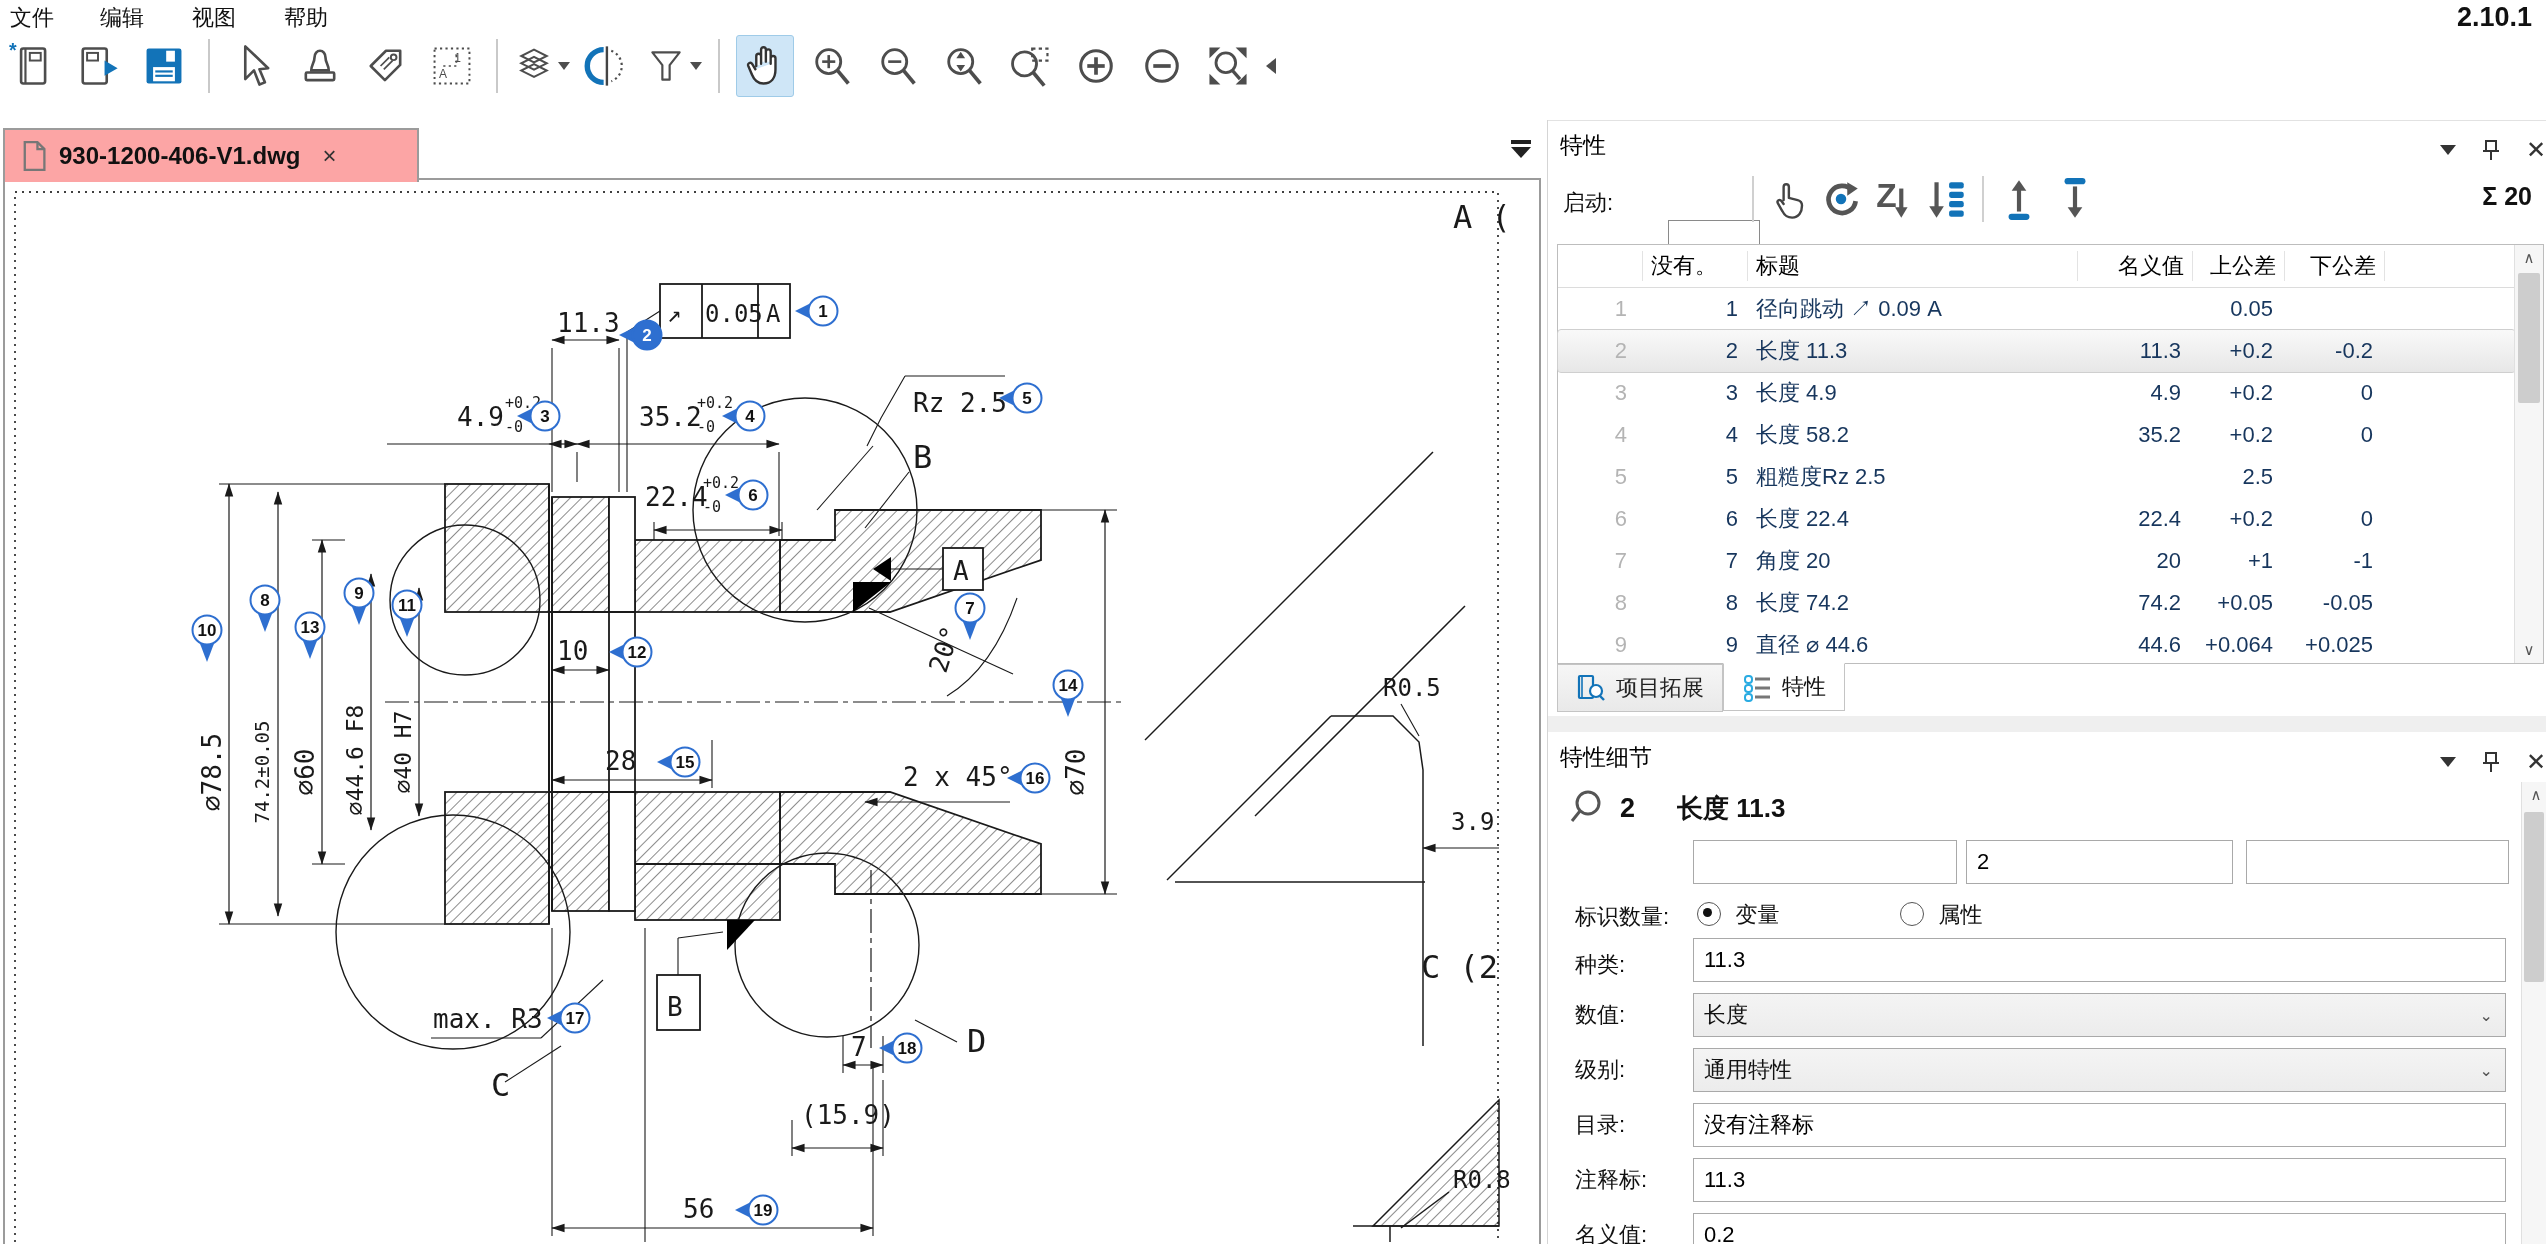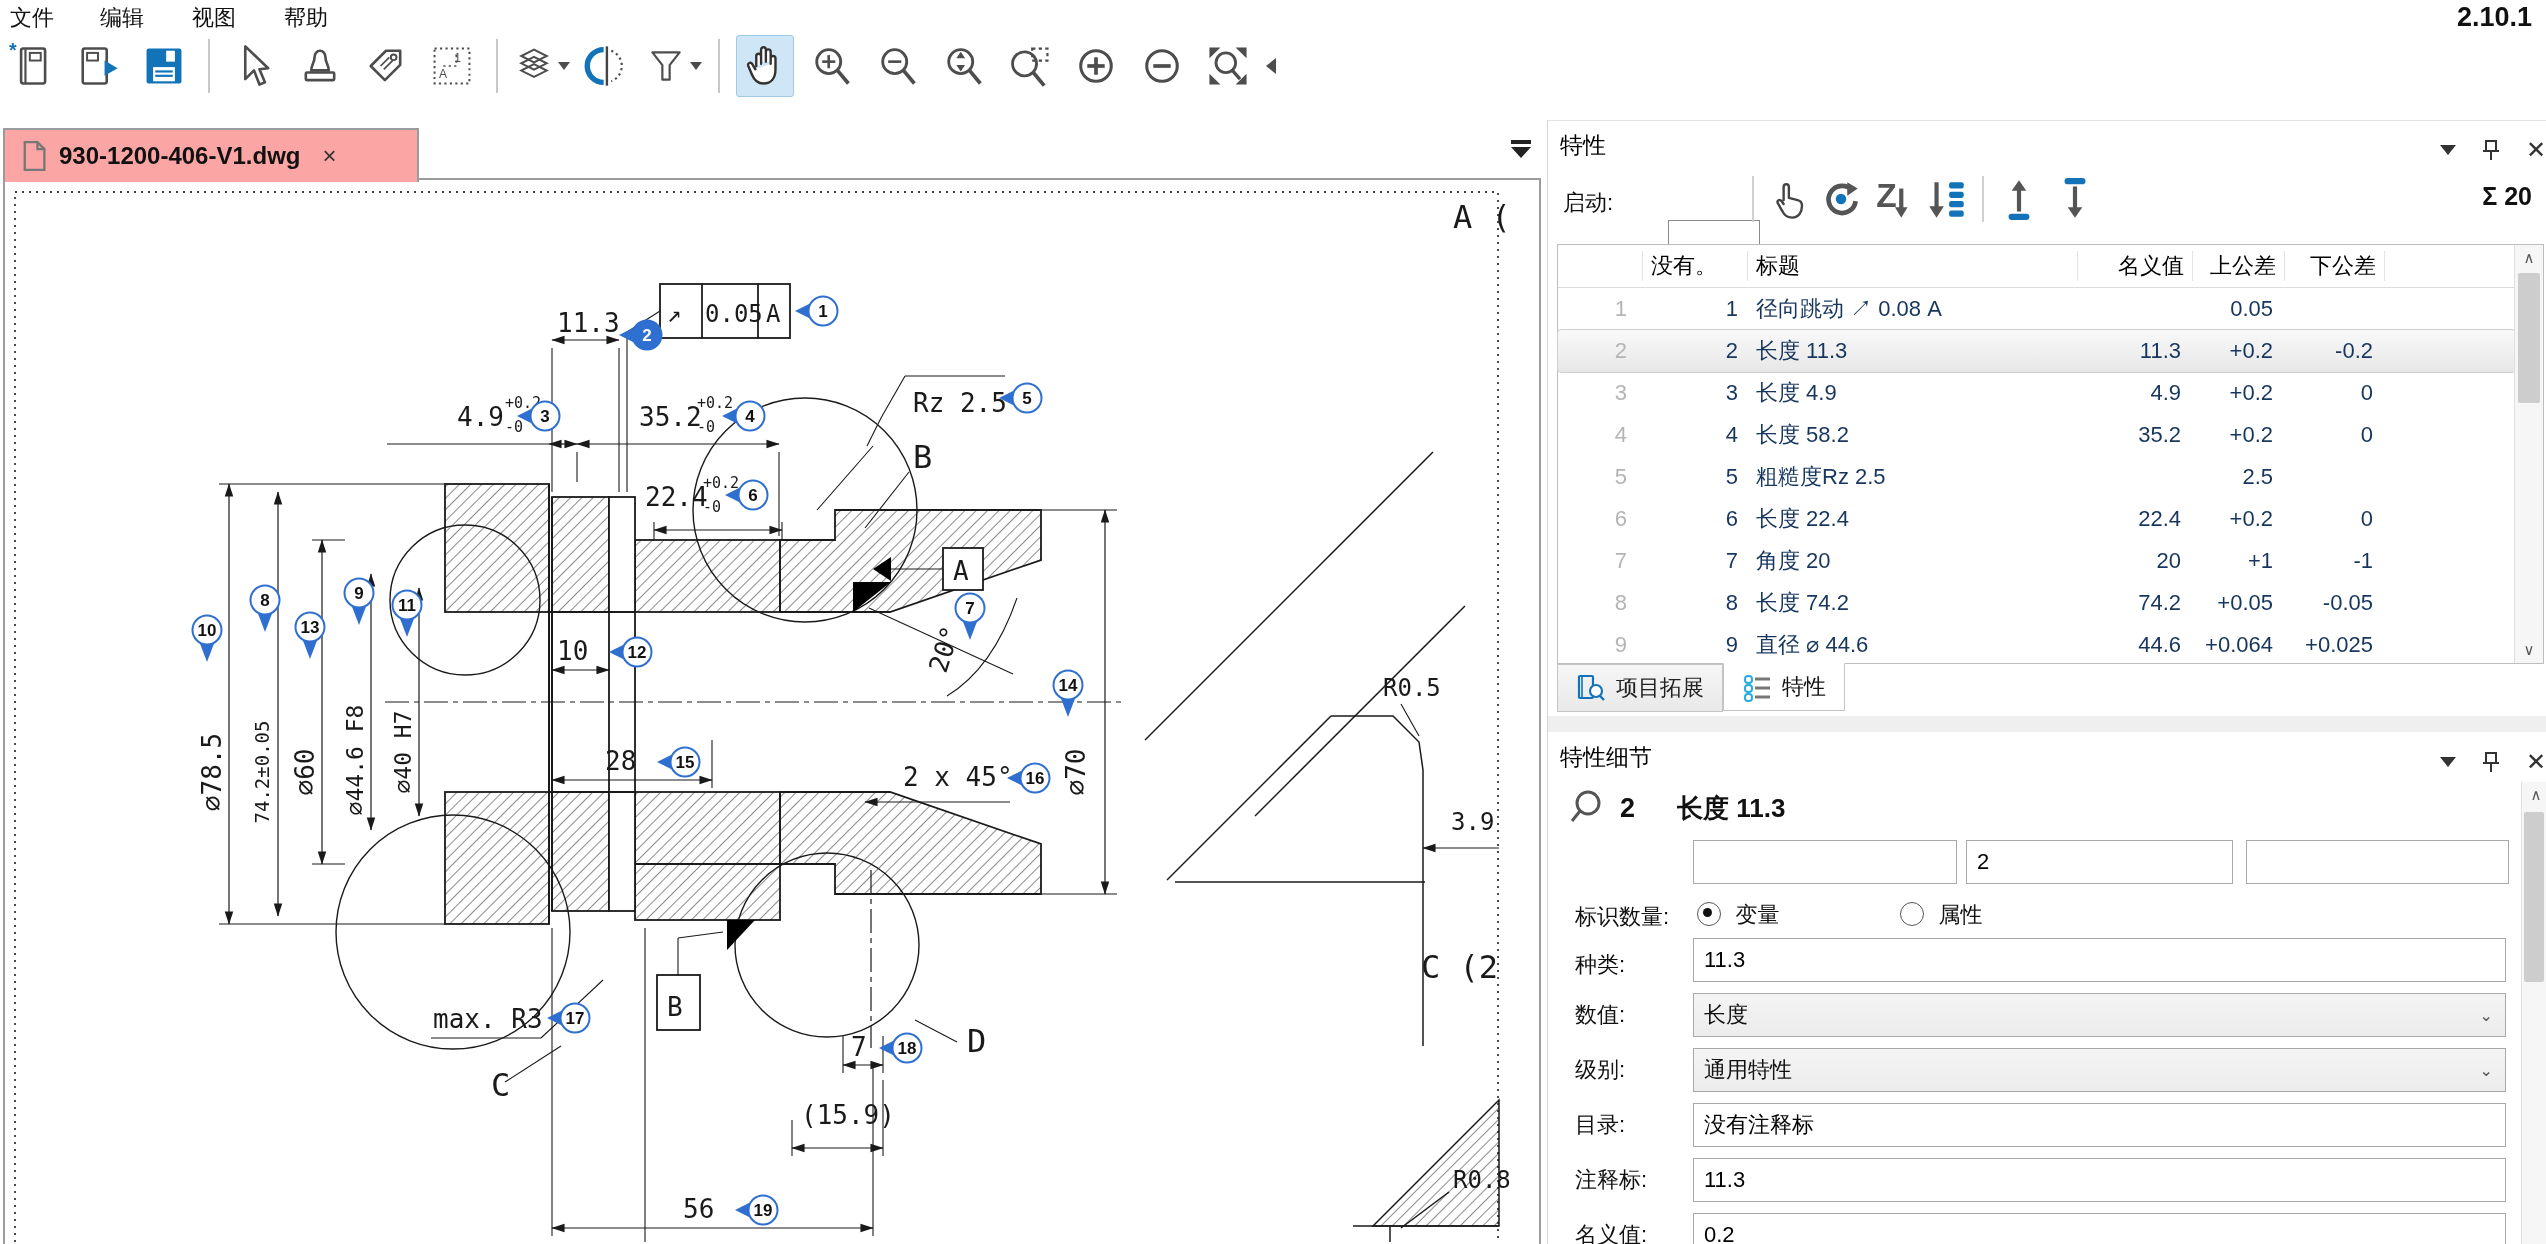--- a/index.html
+++ b/index.html
@@ -589,21 +589,21 @@
     <div>标题</div>
     <div class="num">名义值</div>
     <div class="num">上公差</div>
     <div class="num">下公差</div>
     <div style="border-right:none;"></div>
   </div>
   <div id="tbody" style="padding-right:28px;">
       <div class="trow tbody-row">
     <div class="idx">1</div>
         <div class="no">1</div>
-        <div class="ttl">径向跳动 ↗ 0.08 A</div>
+        <div class="ttl">径向跳动 ↗ 0.09 A</div>
     <div class="num nominal"></div>
         <div class="num upper">0.05</div>
         <div class="num lower"></div>
         <div></div>
   </div>
       <div class="trow tbody-row sel">
     <div class="idx">2</div>
         <div class="no">2</div>
         <div class="ttl">长度 11.3</div>
     <div class="num nominal">11.3</div>

